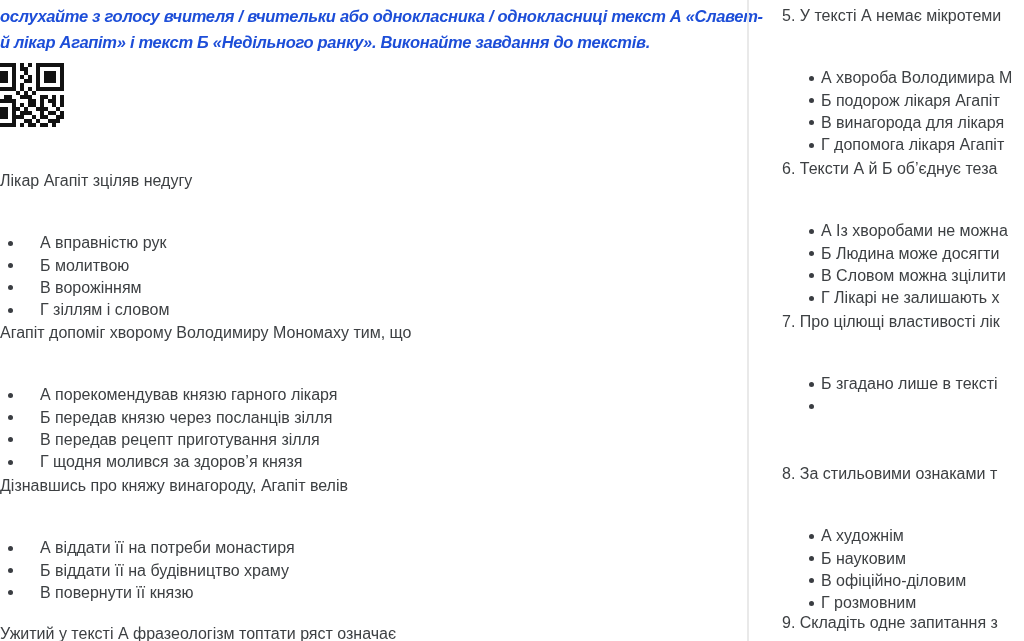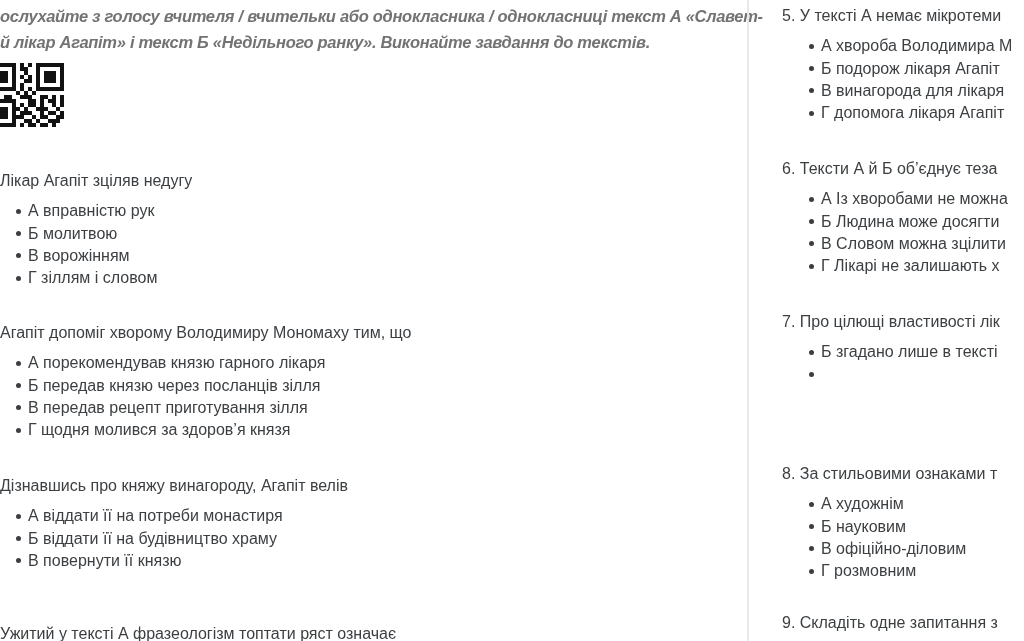--- a/index.html
+++ b/index.html
@@ -17,21 +17,21 @@
     top: 3px;
     left: 0;
     width: 800px;
   }
   .intro-line {
     font-size: 16.5px;
     font-weight: bold;
     font-style: italic;
     line-height: 26px;
     letter-spacing: -0.3px;
-    color: #737373;
+    color: #1d4ed8;
     white-space: nowrap;
   }
   .qr {
     position: absolute;
     top: 63px;
     left: -12px;
   }
   .col { position: absolute; top: 0; height: 641px; }
   .col.left  { left: 0;     width: 747px; }
   .col.right { left: 782px; width: 233px; }
@@ -43,28 +43,28 @@
     height: 641px;
     background: #e9e9e9;
   }
   .qblock { position: absolute; left: 0; width: 100%; }
   .q-title {
     font-size: 16px;
     line-height: 22px;
     color: #3d4043;
     white-space: nowrap;
   }
-  .opts { margin-top: 8px; }
+  .opts { margin-top: 40px; }
   .opt {
     display: flex;
     align-items: center;
     height: 22.4px;
     white-space: nowrap;
   }
-  .left .opt  { padding-left: 16px; }
+  .left .opt  { padding-left: 8px; gap: 20px; }
   .right .opt { padding-left: 27px; }
   .dot {
     flex: 0 0 auto;
     width: 5px;
     height: 5px;
     border-radius: 50%;
     background: #3a3d42;
     margin-right: 7px;
   }
   .opt-text {

